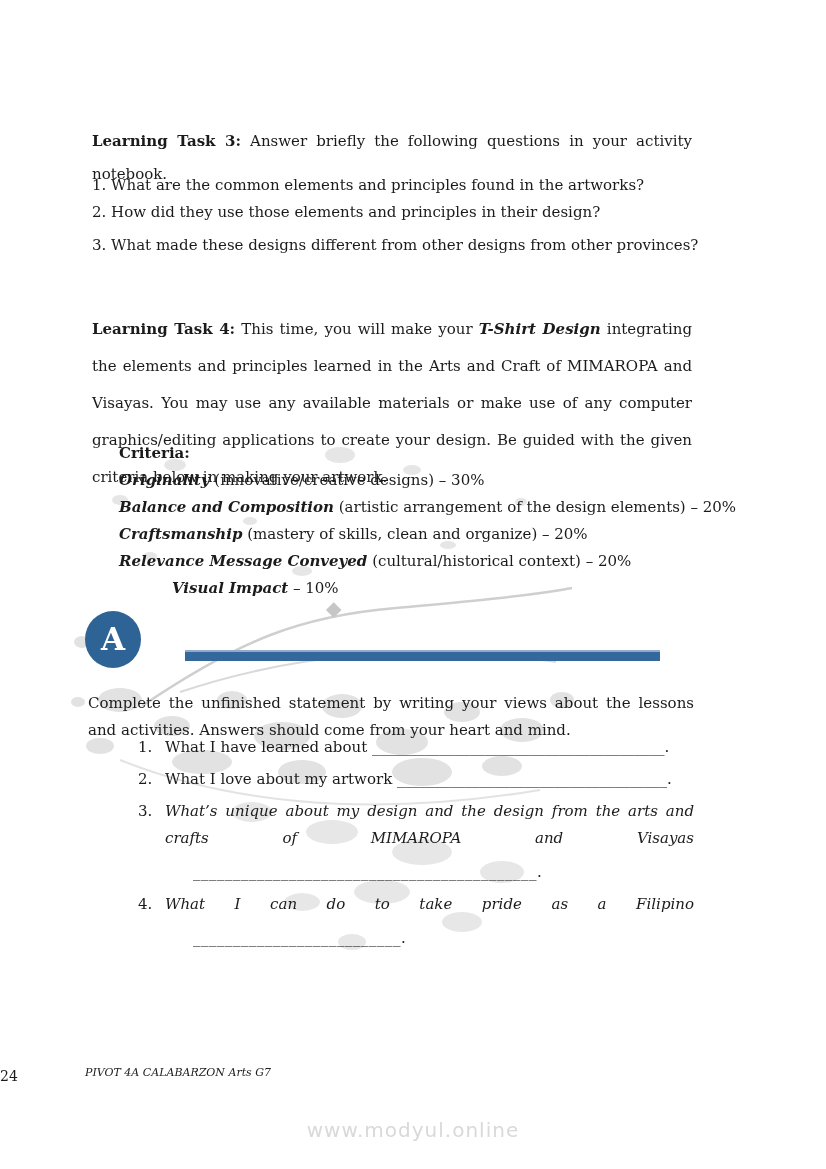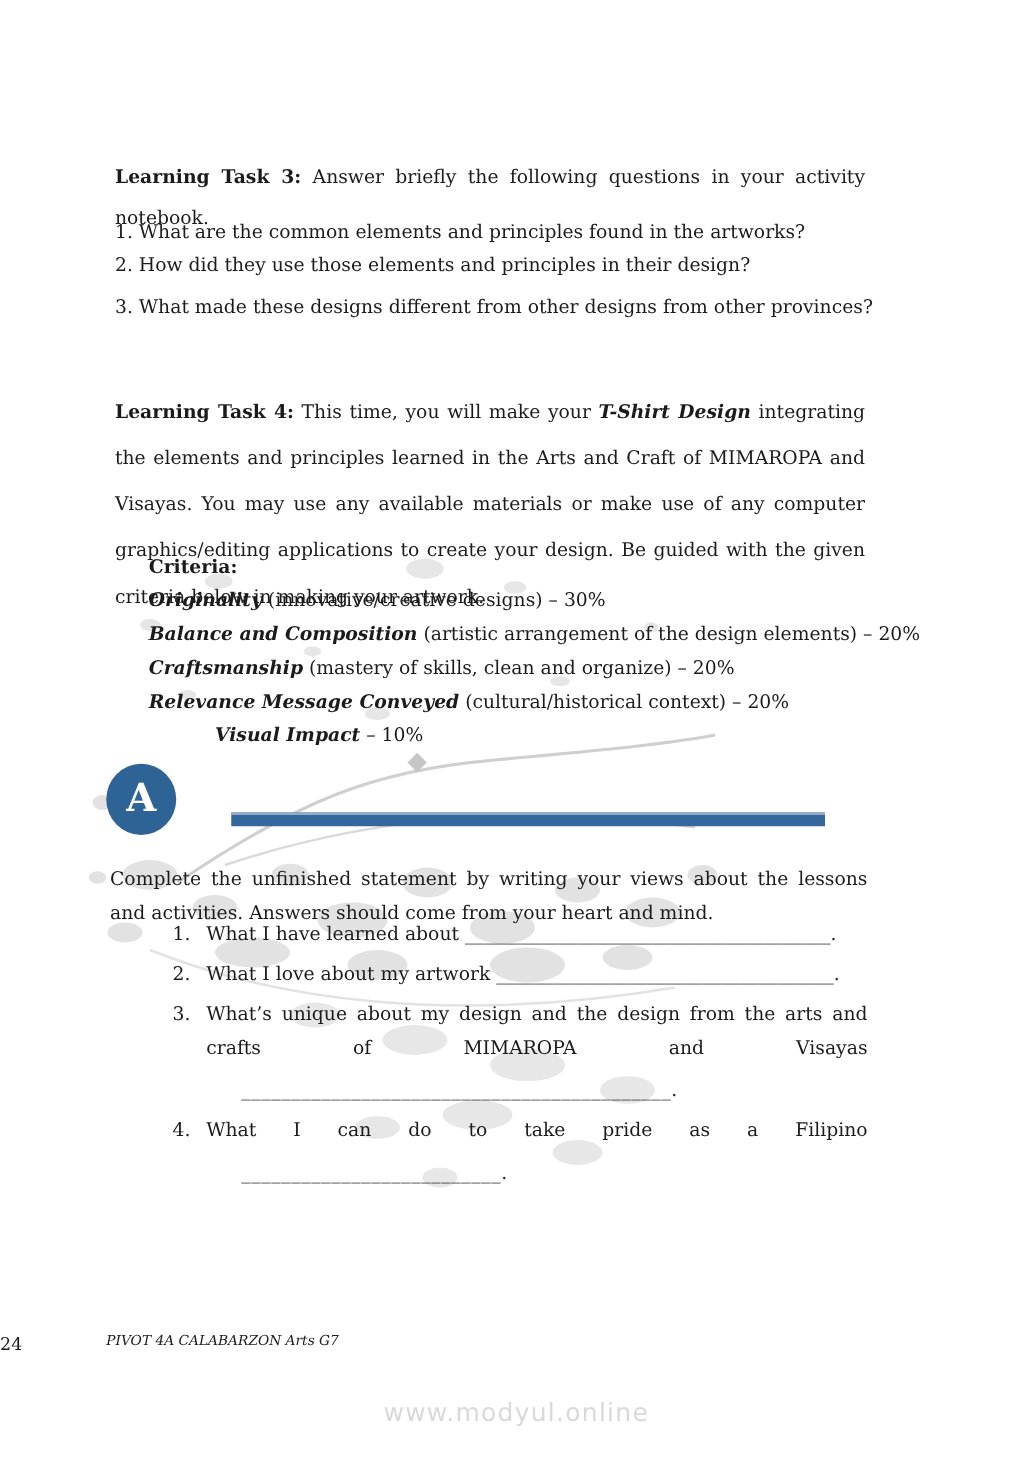--- a/index.html
+++ b/index.html
@@ -36,21 +36,21 @@
     position:absolute; left:185px; top:650px; width:475px; height:11px;
     background:#34689c; border-top:2px solid #93abc7; box-sizing:border-box;
   }
 
   .intro { left:88px; top:675px; width:606px; line-height:27px; }
 
   .anslist { position:absolute; left:138px; top:734px; width:556px; }
   .ans-item { display:flex; margin-bottom:5px; }
   .num { width:27px; flex:none; line-height:27px; }
   .ans-body { flex:1; line-height:27px; }
-  .jall { text-align:justify; text-align-last:justify; }
+  .jall { text-align:justify; text-align-last:justify;font-style:italic; }
   .blank-line { margin-top:7px; letter-spacing:0.5px;margin-left:28px; }
 
   .footer-left { position:absolute; left:85px; top:1066px; font-style:italic; font-size:11px; }
   .page-num { position:absolute; left:0; right:0; top:1068px; text-align:left; font-size:14px; }
   .watermark {
     position:absolute; left:0; right:0; top:1118px; text-align:center;
     color:#d9d9d9; font-family:"DejaVu Sans", sans-serif; font-size:20px; letter-spacing:1px;
   }
 </style>
 </head>

